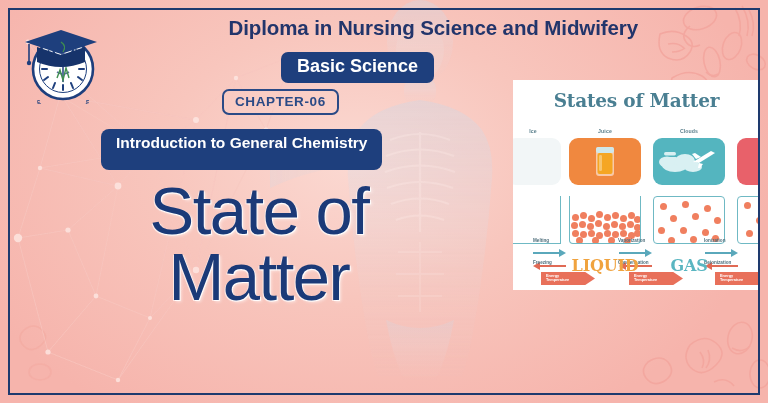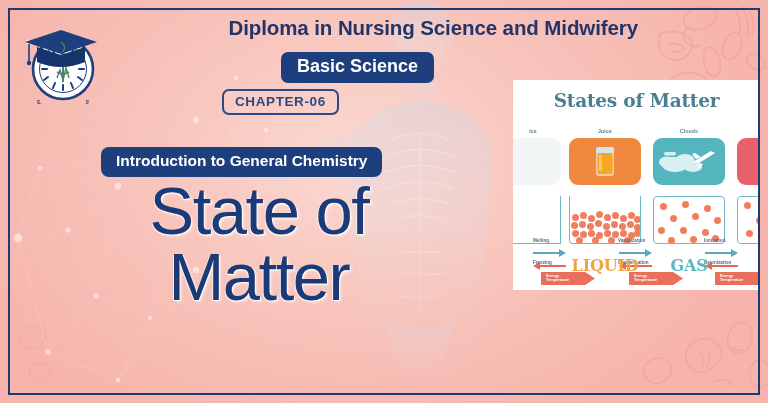--- a/index.html
+++ b/index.html
@@ -90,26 +90,26 @@
     letter-spacing:.6px;
     padding:3px 11px 4px 11px;
     border-radius:7px;
     background:rgba(250,205,198,.35);
     z-index:25;
     white-space:nowrap;
   }
 
   .topic-badge {
     position:absolute;
-    left:101px; top:147px;
+    left:101px; top:129px;
     background:#1e3f7d;
     color:#ffffff;
     font-size:15.5px;
     font-weight:bold;
-    padding:5px 15px 7px 15px;
+    padding:5px 15px 18px 15px;
     border-radius:8px;
     z-index:25;
     white-space:nowrap;
   }
 
   
   .main-title {
     position:absolute;
     left:24px; top:178px;
     width:470px;

